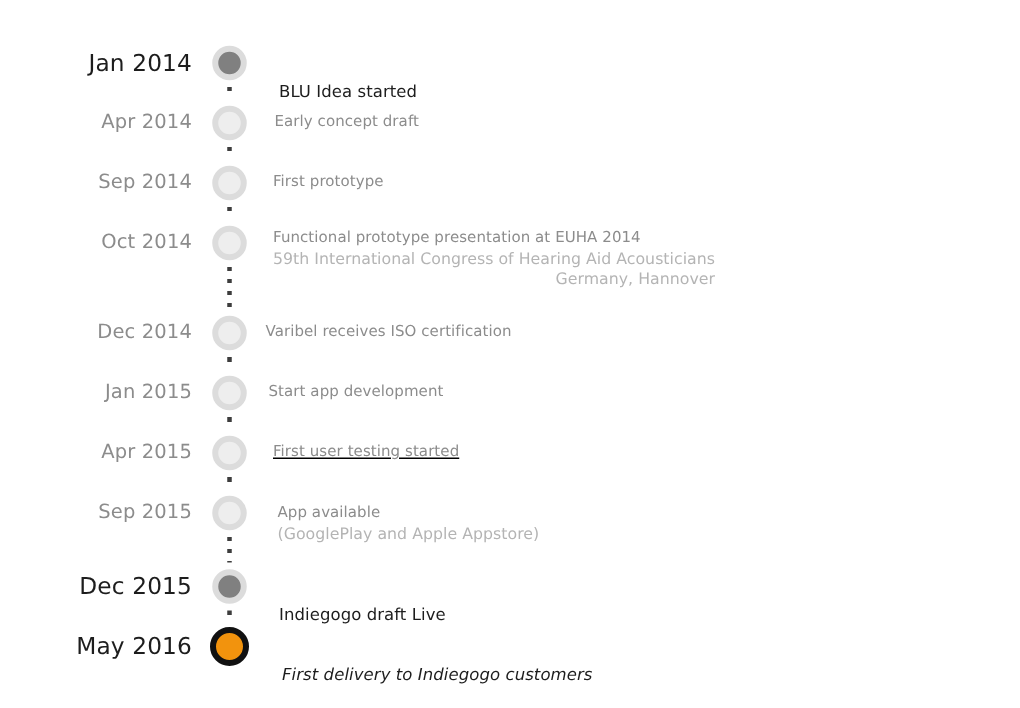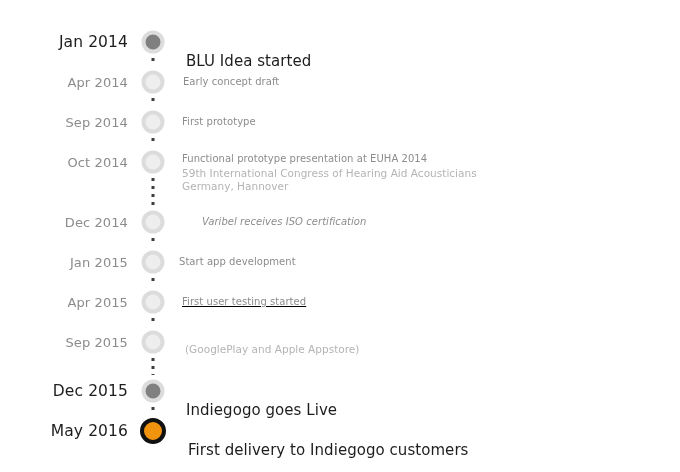--- a/index.html
+++ b/index.html
@@ -92,30 +92,31 @@
   }
   .label .title {
     display: block;
     color: #8c8c8c;
     font-size: 10px;
     letter-spacing: 0.05px;
     line-height: 16px;
   }
   .row.emph .label .title {
     color: #1d1d1d;
-    font-size: 15px;
+    font-size: 11px;
     line-height: 19px;
     margin-top: 38px;
   }
   .label .sub {
     display: block;
     color: #b4b4b4;
     font-size: 10.5px;
     line-height: 13px;
     letter-spacing: 0.02px;
+    text-align: right;
   }
 </style>
 </head>
 <body>
 
 <div id="timeline">
     <div class="connector" style="top: 58px; height: 8px;"></div>
     <div class="connector" style="top: 98px; height: 8px;"></div>
     <div class="connector" style="top: 138px; height: 8px;"></div>
     <div class="connector" style="top: 178px; height: 28px;"></div>
@@ -150,21 +151,21 @@
       <div class="marker plain"></div>
       <div class="label" style="left: 182px; transform: translateY(-50%); margin-top: 10px;">
         <span class="title">Functional prototype presentation at EUHA 2014</span>
         <span class="sub">59th International Congress of Hearing Aid Acousticians</span>
         <span class="sub">Germany, Hannover</span>
       </div>
     </div>
     <div class="row" style="top: 222px;">
       <div class="date">Dec 2014</div>
       <div class="marker plain"></div>
-      <div class="label" style="left: 202px; font-style: italic;">
+      <div class="label" style="left: 177px;">
         <span class="title">Varibel receives ISO certification</span>
       </div>
     </div>
     <div class="row" style="top: 262px;">
       <div class="date">Jan 2015</div>
       <div class="marker plain"></div>
       <div class="label" style="left: 179px;">
         <span class="title">Start app development</span>
       </div>
     </div>
@@ -172,30 +173,31 @@
       <div class="date">Apr 2015</div>
       <div class="marker plain"></div>
       <div class="label" style="left: 182px; text-decoration: underline;">
         <span class="title">First user testing started</span>
       </div>
     </div>
     <div class="row" style="top: 342px;">
       <div class="date">Sep 2015</div>
       <div class="marker plain"></div>
       <div class="label" style="left: 185px; transform: translateY(-50%); margin-top: 6.5px;">
+        <span class="title">App available</span>
         <span class="sub">(GooglePlay and Apple Appstore)</span>
       </div>
     </div>
     <div class="row emph" style="top: 391px;">
       <div class="date">Dec 2015</div>
       <div class="marker dark"></div>
       <div class="label" style="left: 186px;">
-        <span class="title">Indiegogo goes Live</span>
+        <span class="title">Indiegogo draft Live</span>
       </div>
     </div>
     <div class="row emph" style="top: 431px;">
       <div class="date">May 2016</div>
       <div class="marker accent"></div>
-      <div class="label" style="left: 188px;">
+      <div class="label" style="left: 188px; font-style: italic;">
         <span class="title">First delivery to Indiegogo customers</span>
       </div>
     </div>
   </div>
 
 </body></html>

